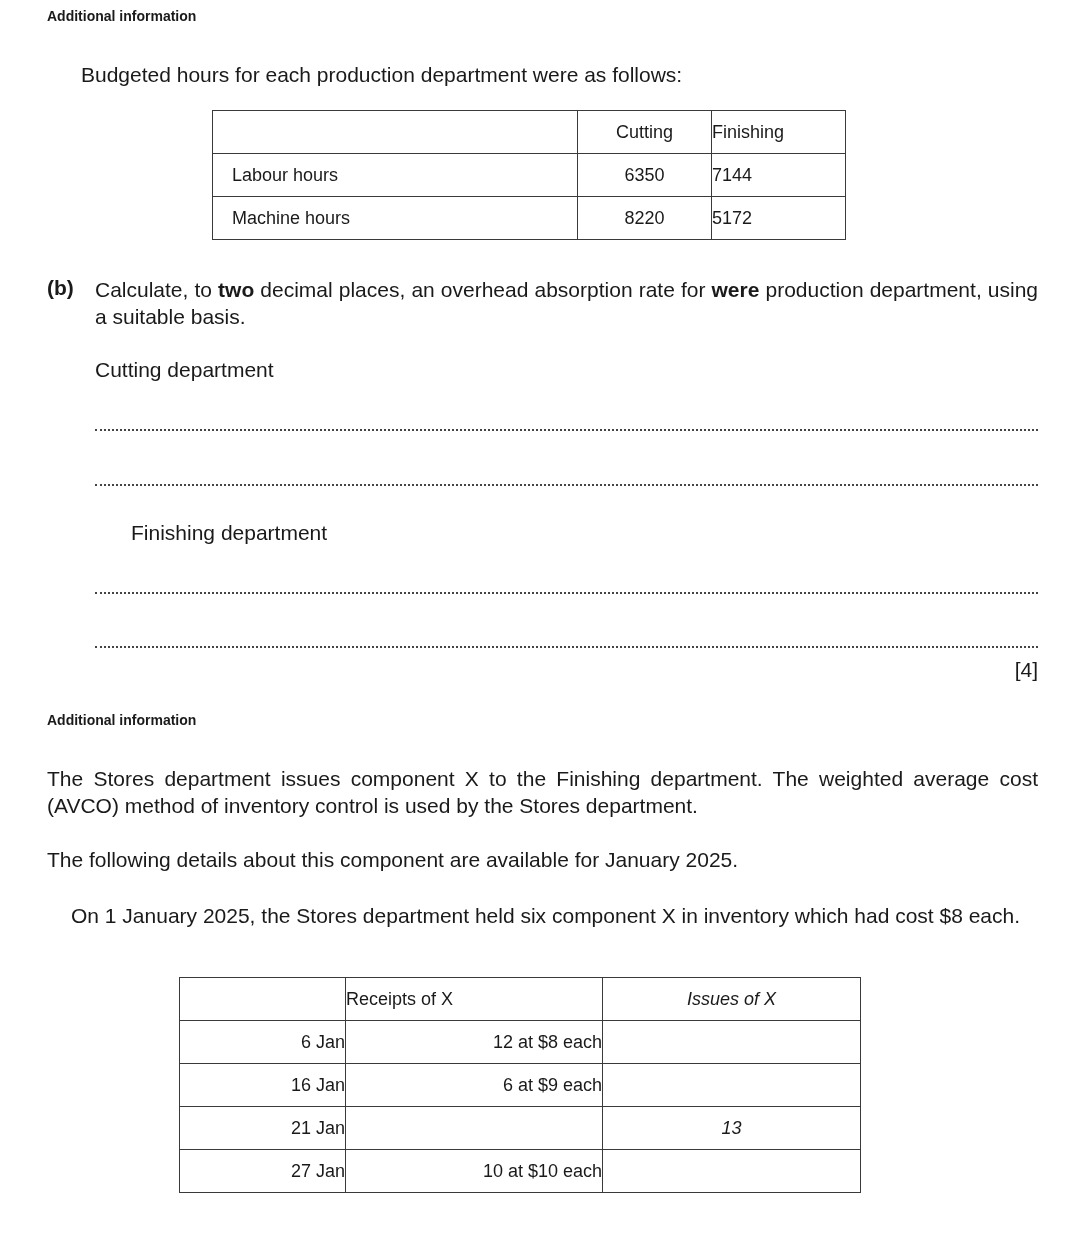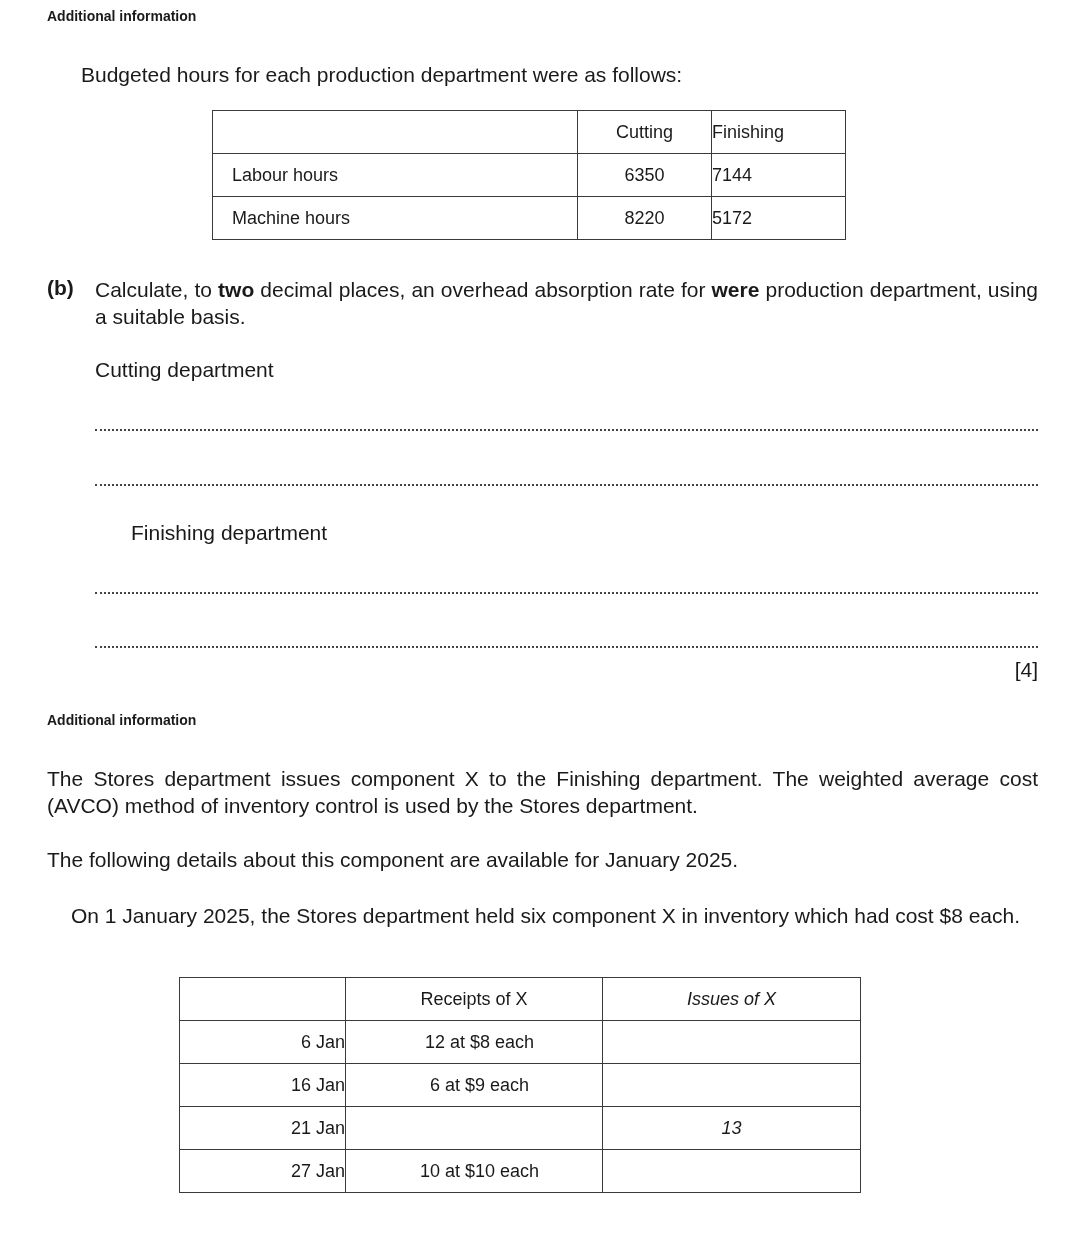--- a/index.html
+++ b/index.html
@@ -38,22 +38,22 @@
       height: 42px;
     }
     table.t1 { left: 212px; top: 110px; }
     table.t1 td.c0 { width: 345px; padding-left: 19px; text-align: left; }
     table.t1 td.c1 { width: 133px; text-align: center; }
     table.t1 td.c2 { width: 133px; }
 
     table.t2 { left: 179px; top: 977px; }
     table.t2 td { height: 42px; }
     table.t2 td.c0 { width: 154px; padding-left: 11px; text-align: right; }
-    table.t2 td.c1 { width: 245px; padding-left: 11px; text-align: center; }
-    table.t2 td.c1h { width: 256px; text-align: center; }
+    table.t2 td.c1 { width: 245px; padding-left: 11px; text-align: right; }
+    table.t2 td.c1h { width: 256px; }
     table.t2 td.c2 { width: 257px; text-align: center; font-style: italic; }
 
     .dots {
       position: absolute;
       left: 95px;
       width: 943px;
       height: 0;
       border-bottom: 2px dotted #444;
     }
     .marks {

